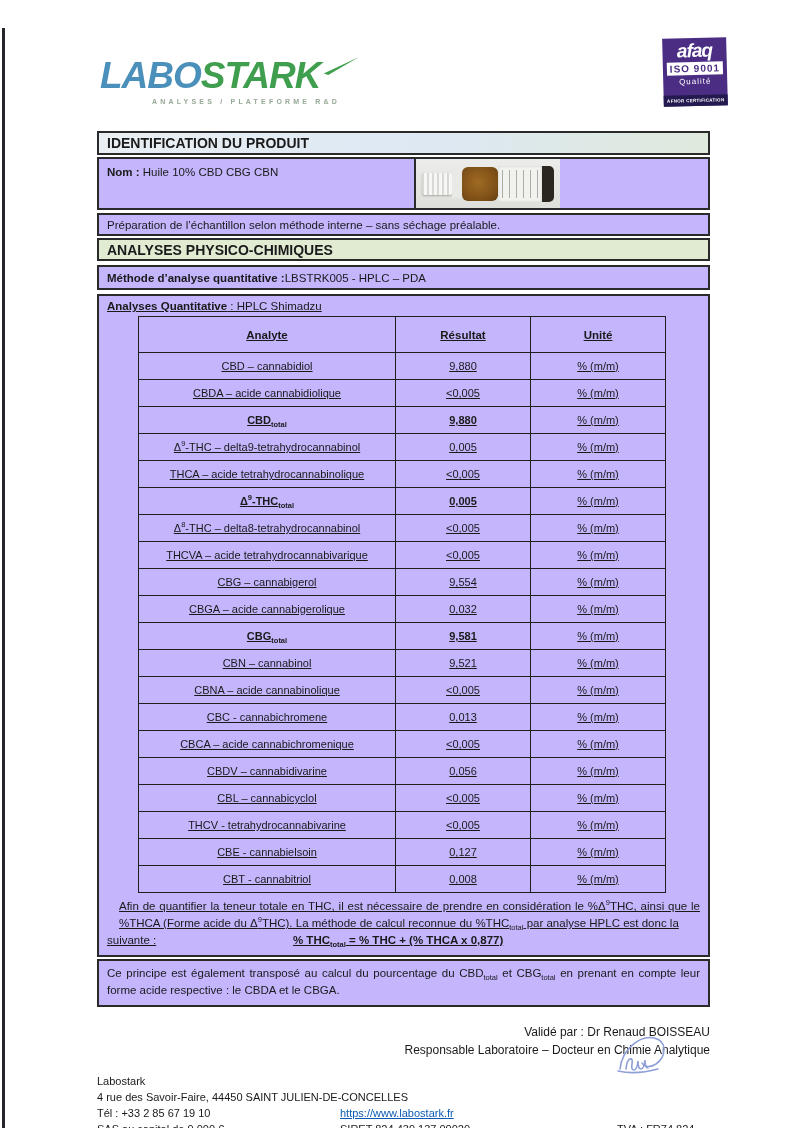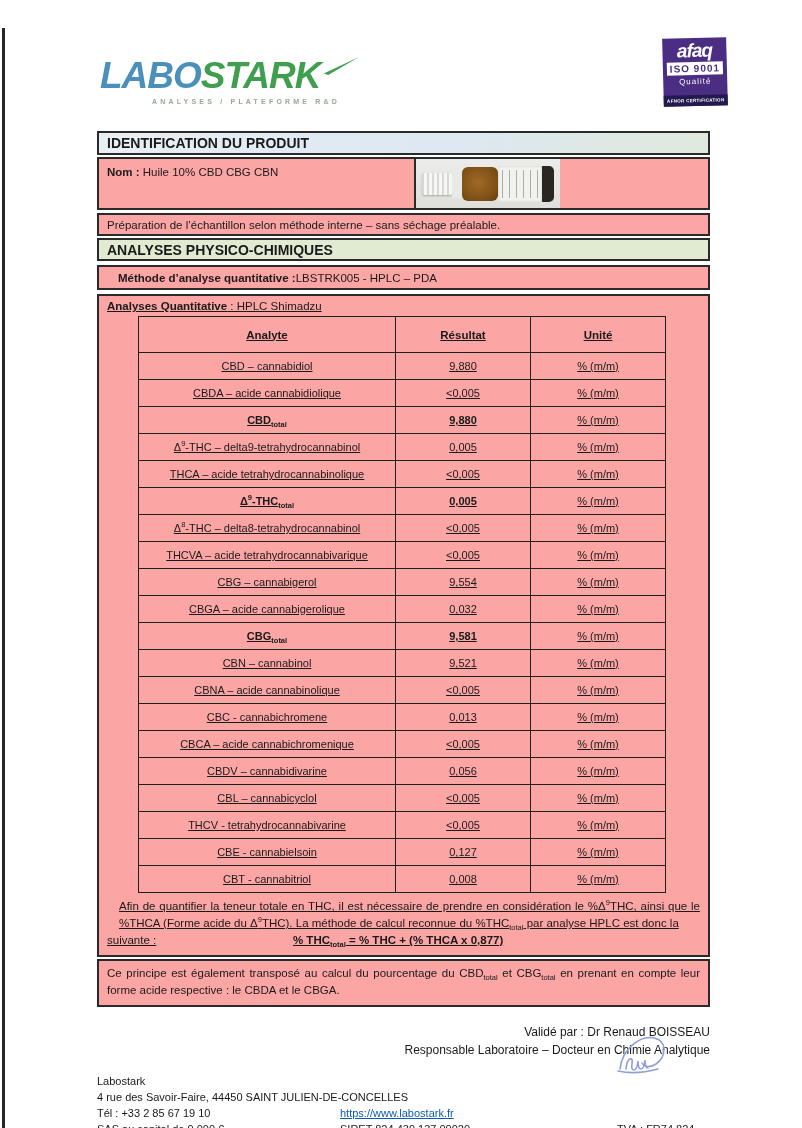--- a/index.html
+++ b/index.html
@@ -21,21 +21,21 @@
 
   .badge { position:absolute; left:663px; top:38px; width:64px; height:68px; background:#4b2e83; transform:rotate(-1.5deg);
            display:flex; flex-direction:column; align-items:center; }
   .badge-brand { color:#fff; font-weight:bold; font-size:19px; font-style:italic; line-height:1; margin-top:3px; letter-spacing:-1px; }
   .badge-iso { background:#fff; color:#4b2e83; font-weight:bold; font-size:10px; padding:1px 3px; margin-top:2px; letter-spacing:1px; white-space:nowrap; }
   .badge-quality { color:#fff; font-size:8px; margin-top:2px; letter-spacing:1px; }
   .badge-afnor { margin-top:auto; width:100%; background:#241a4f; color:#fff; font-size:4.5px; text-align:center; padding:3px 0; letter-spacing:.3px; font-weight:bold; }
 
   
   .content { position:absolute; left:97px; top:131px; width:613px; }
-  .box { border:2px solid #2a2a2a; background:#fca5a5; }
+  .box { border:2px solid #2a2a2a; background:#c4b5fd; }
   .sec-header { height:24px; display:flex; align-items:center; padding-left:8px; font-weight:bold; font-size:14px; }
   .id-header { background:linear-gradient(90deg,#e9eff3,#dde8f3 55%,#dfe9dc); }
   .green-header { background:#e0ebd2; margin-top:2px; height:23px; }
 
   .nom-row { margin-top:2px; height:53px; display:flex; }
   .nom-cell { width:317px; border-right:2px solid #2a2a2a; padding:7px 8px; font-size:11.5px; }
   .photo-cell { flex:1; position:relative; }
 
   
   .photo { position:absolute; left:0; top:0; width:144px; height:49px; background:linear-gradient(180deg,#ececea,#dededa); overflow:hidden; }
@@ -43,21 +43,21 @@
   .cap { position:absolute; left:0; top:7px; width:30px; height:22px; background:#f4f4f2; border-radius:2px;
          background-image:repeating-linear-gradient(90deg,#d8d8d4 0 2px,#f6f6f4 2px 5px); box-shadow:0 1px 2px rgba(0,0,0,.25); }
   .collar { position:absolute; left:30px; top:4px; width:10px; height:28px; background:#e9e9e6; }
   .oil { position:absolute; left:40px; top:1px; width:36px; height:34px; background:radial-gradient(ellipse at 45% 45%,#a06a24,#7c4e16 70%,#5d3a0f); border-radius:6px; }
   .label { position:absolute; left:76px; top:0; width:44px; height:36px; background:#f2f2ee; box-shadow:inset 0 0 3px rgba(0,0,0,.15); }
   .label-text { position:absolute; left:4px; top:4px; width:36px; height:28px;
          background-image:repeating-linear-gradient(90deg,#9a9a96 0 1px,transparent 1px 7px); opacity:.8; }
   .bottle-end { position:absolute; left:120px; top:0; width:12px; height:36px; background:#2c2620; border-radius:0 5px 5px 0; }
 
   .prep-row { margin-top:3px; height:23px; display:flex; align-items:center; padding-left:8px; font-size:11.5px; }
-  .methode-row { margin-top:4px; height:25px; display:flex; align-items:center; padding-left:19px; font-size:11.5px; }
+  .methode-row { margin-top:4px; height:25px; display:flex; align-items:center; padding-left:8px; font-size:11.5px; }
   .methode-row b, .quant-label b { font-weight:bold; }
 
   .quant-box { margin-top:4px; padding-bottom:6px;text-decoration:underline; }
   .quant-label { padding:4px 8px 2px 8px; font-size:11.5px; }
 
   table.analysis { border-collapse:collapse; margin:2px auto 0 39px; width:527px; table-layout:fixed; }
   table.analysis th, table.analysis td { border:1.5px solid #1f1f1f; text-align:center; vertical-align:middle; font-size:11px; }
   table.analysis th { height:36px; font-size:11.5px; font-weight:bold; }
   table.analysis td { height:27px; }
   col.c-analyte { width:257px; } col.c-result { width:135px; } col.c-unit { width:135px; }

